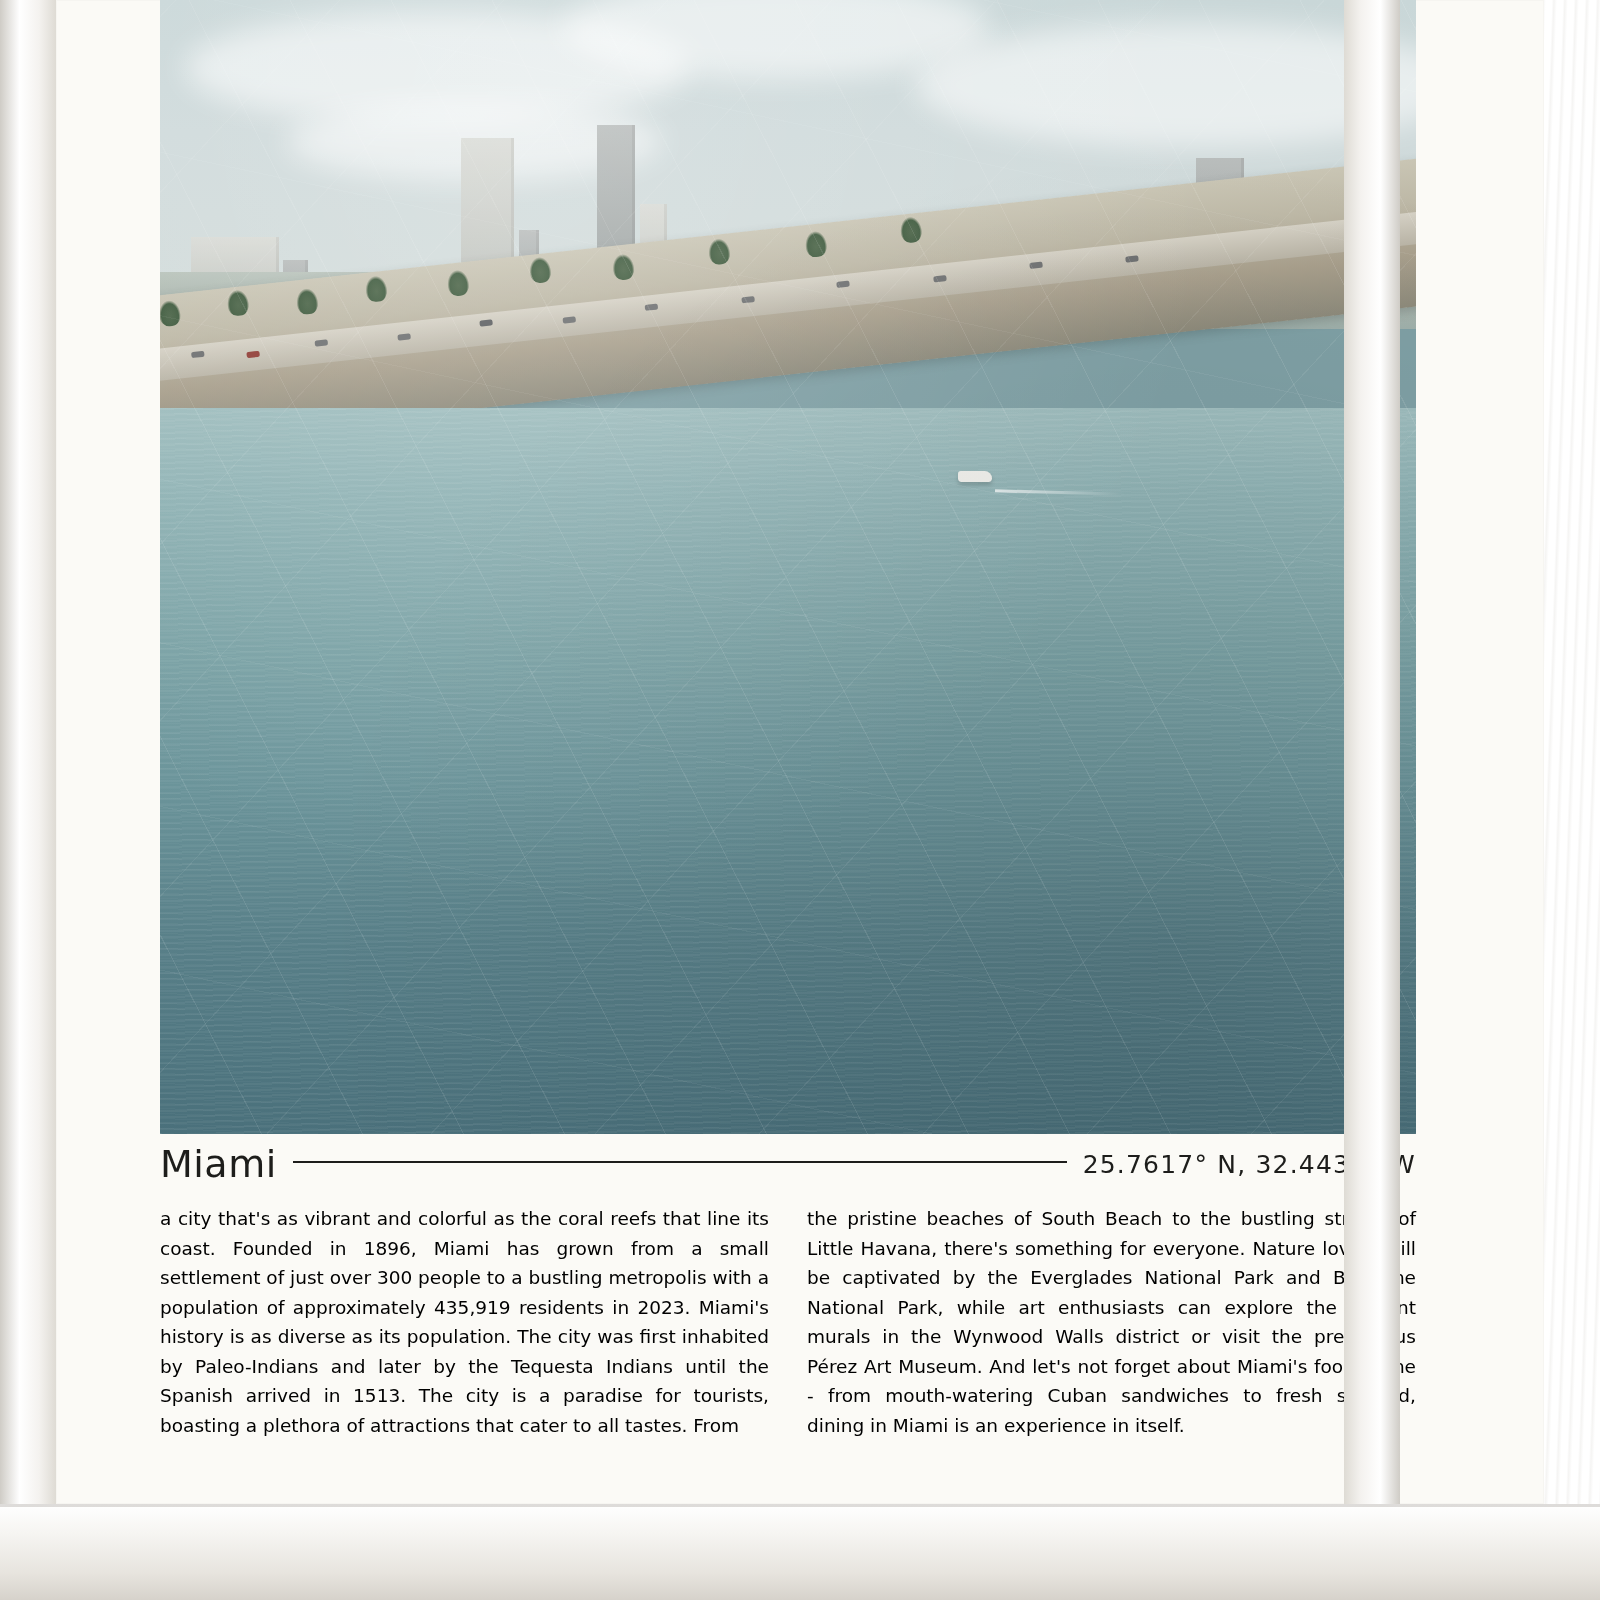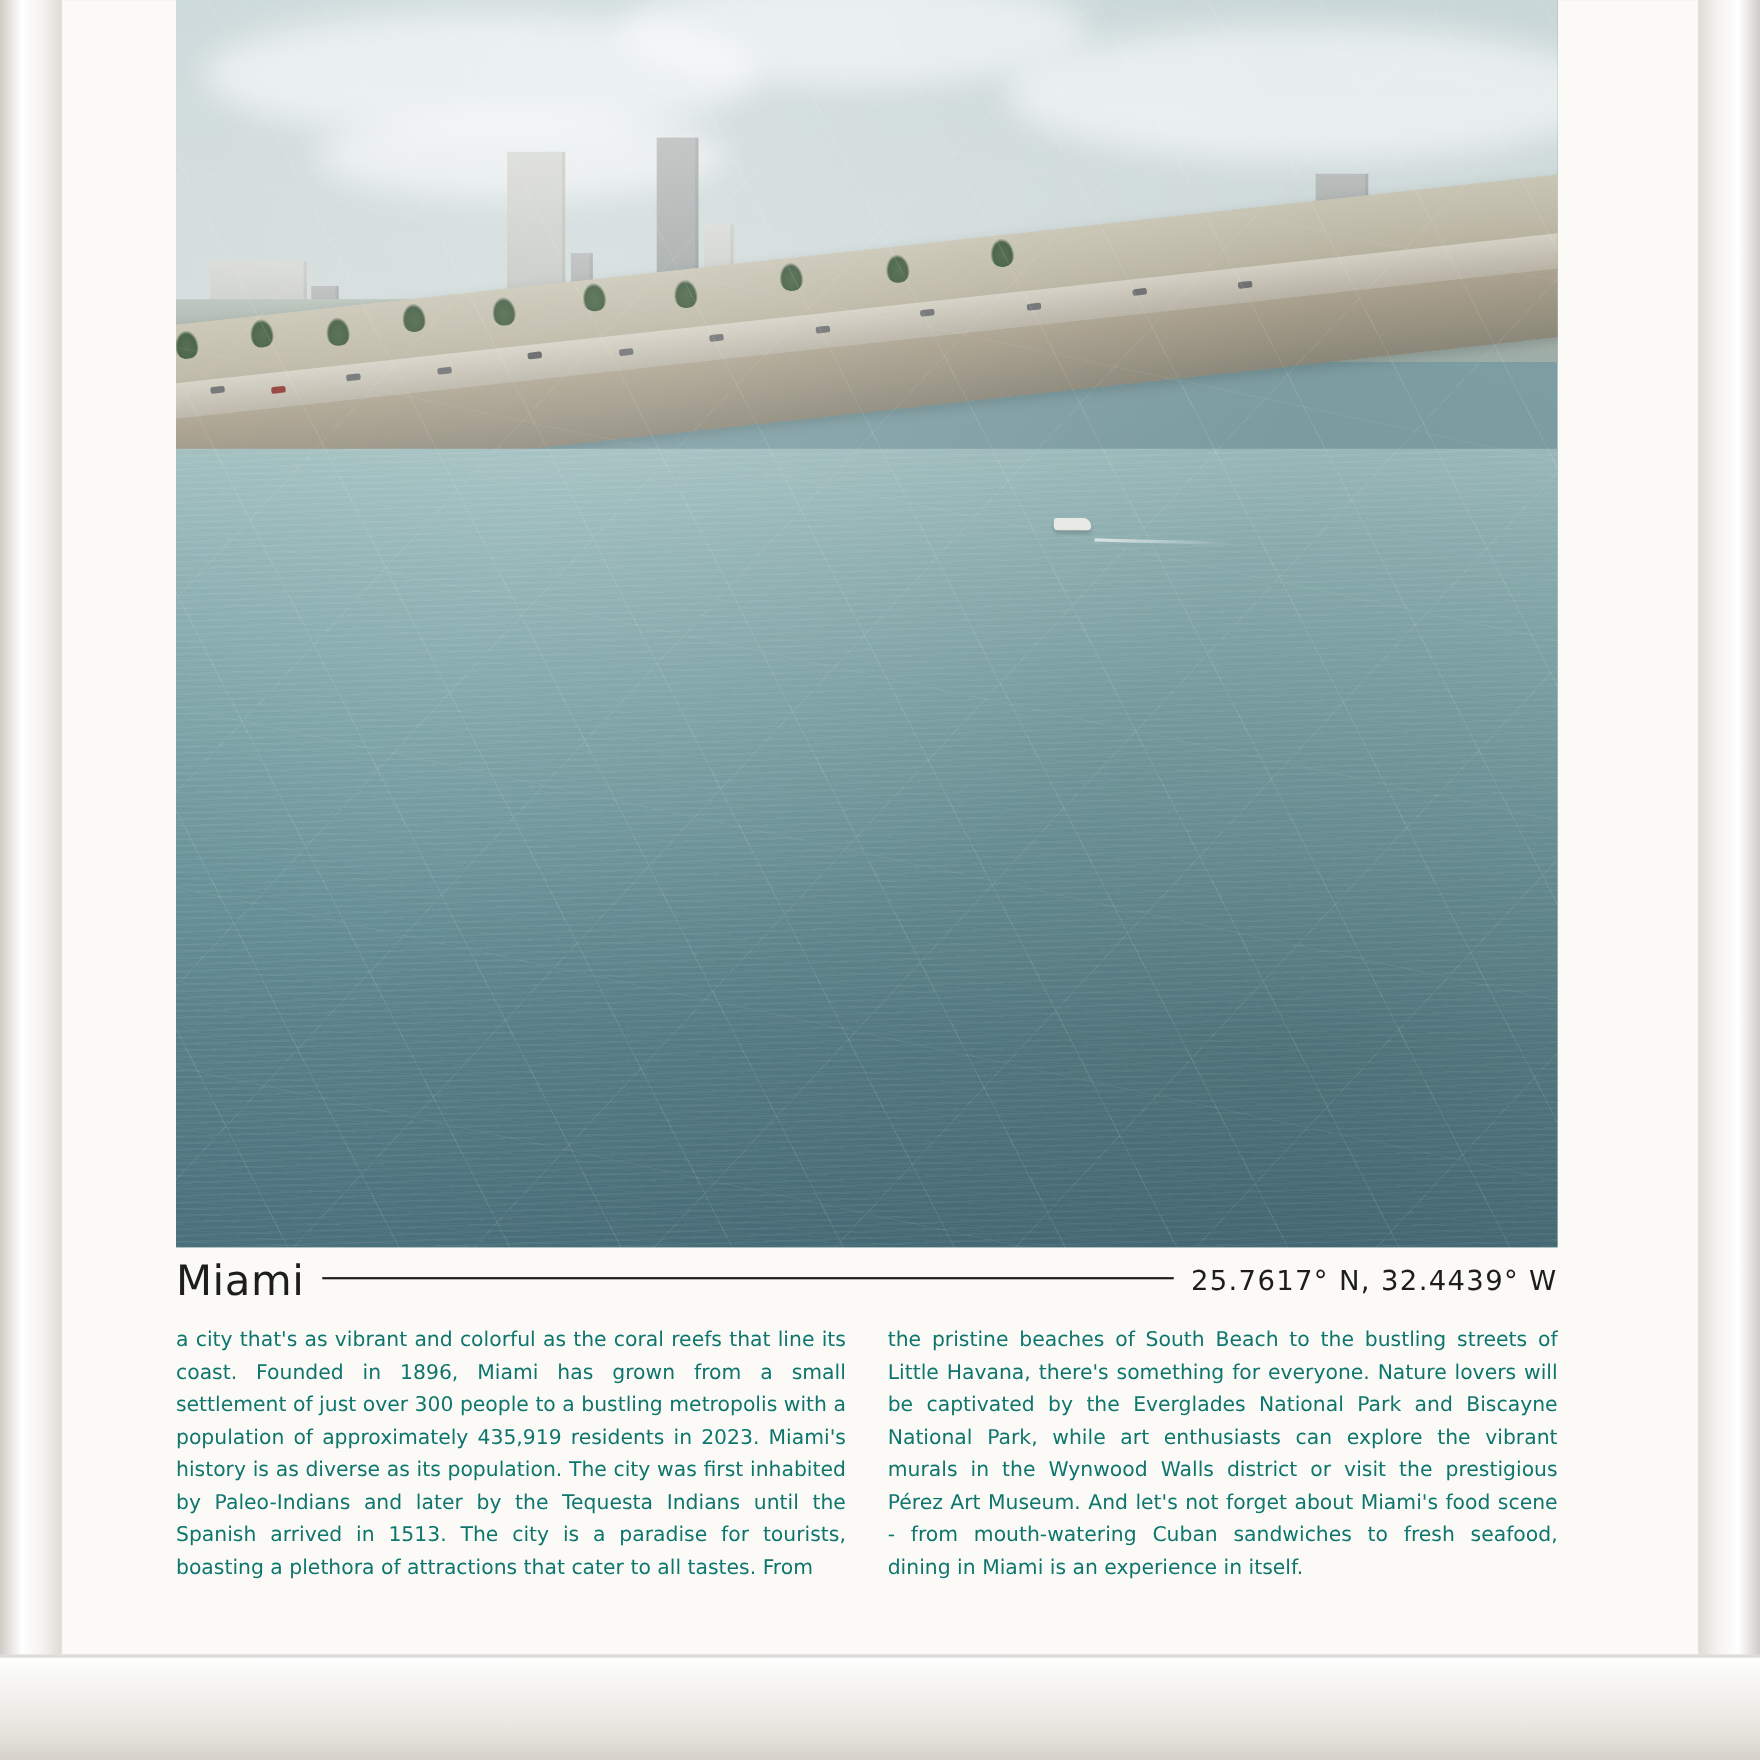--- a/index.html
+++ b/index.html
@@ -11,21 +11,21 @@
     width: 1600px;
     height: 1600px;
     overflow: hidden;
     font-family: "DejaVu Sans", sans-serif;
   }
 
   
   .frame-outer {
     position: absolute;
     left: 0; top: 0;
-    width: 1600px; height: 1600px;
+    width: 1400px; height: 1600px;
     background:
       linear-gradient(90deg,
         #d9d7d2 0px, #f2f1ee 6px, #ffffff 22px, #f7f6f3 40px, #ece9e4 52px);
   }
   .frame-wood {
     position: absolute;
     left: 0; top: 0;
     width: 1600px; height: 1600px;
     background:
       repeating-linear-gradient(92deg,
@@ -238,21 +238,21 @@
   .cols {
     display: flex;
     gap: 38px;
     margin-top: 10px;
   }
   .col {
     flex: 1 1 0;
     font-family: "DejaVu Sans", sans-serif;
     font-size: 18.5px;
     line-height: 29.5px;
-    color: #0f766e;
+    color: #000000;
     text-align: justify;
     text-justify: inter-word;
   }
   .col p { margin: 0; }
 </style>
 </head>
 <body>
 
 <div class="frame-outer">
   <div class="frame-wood"></div>

